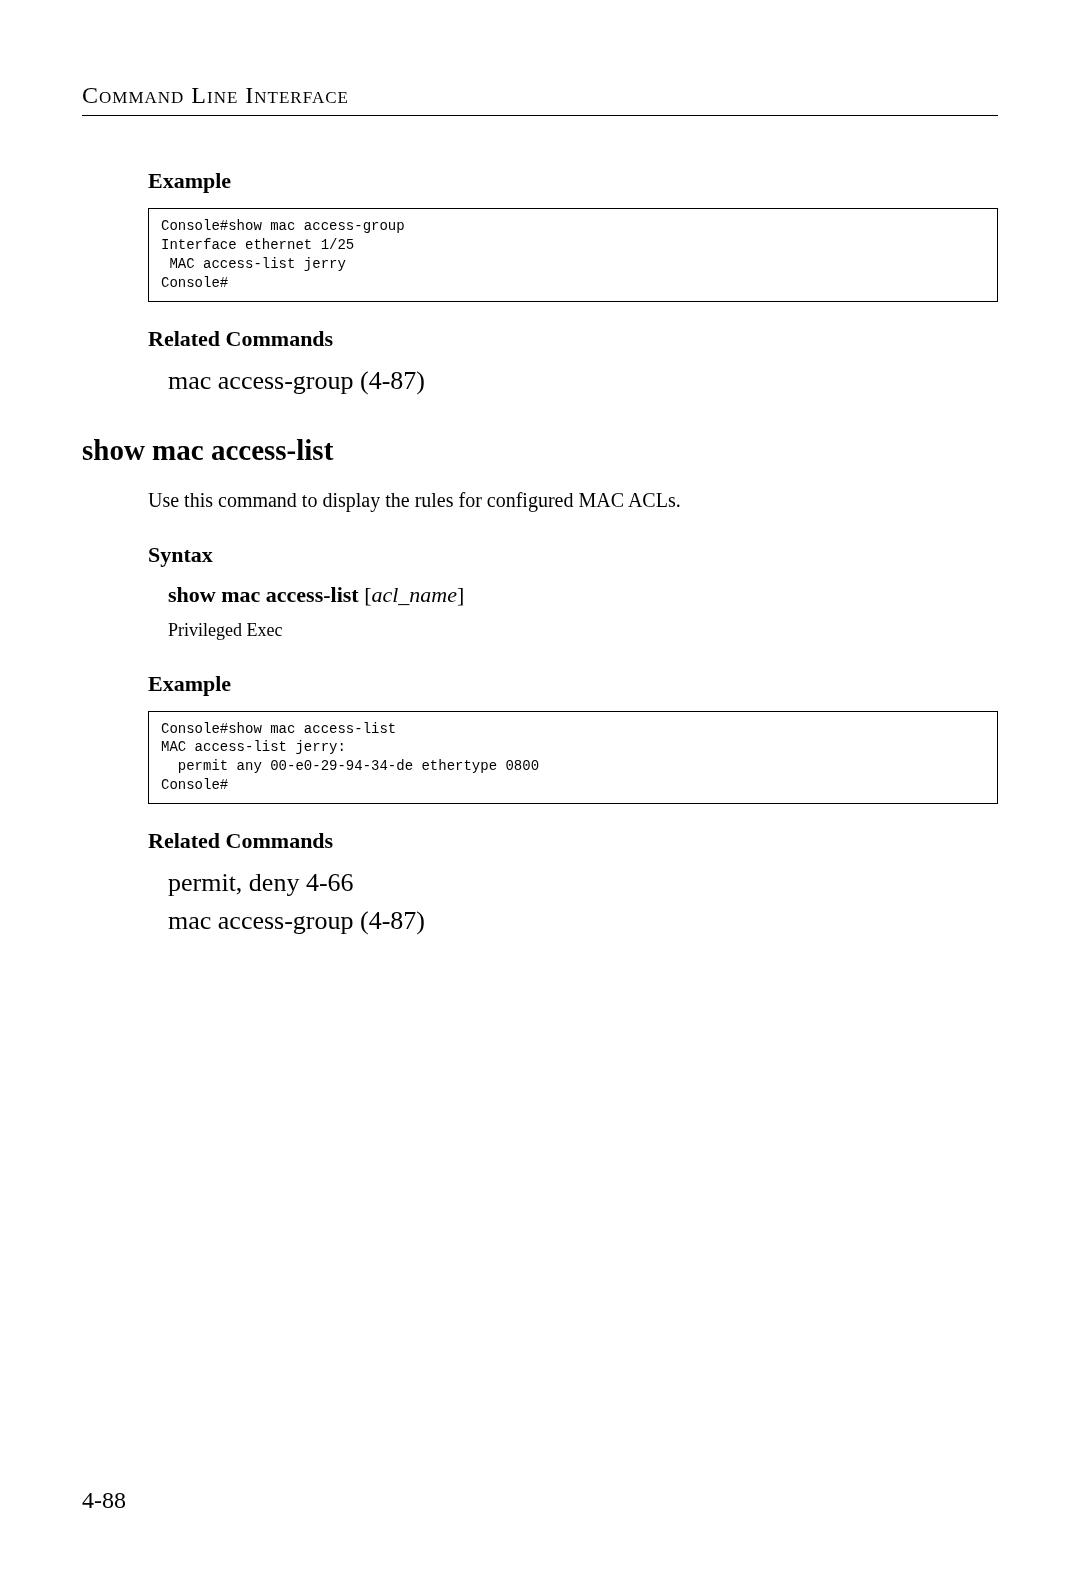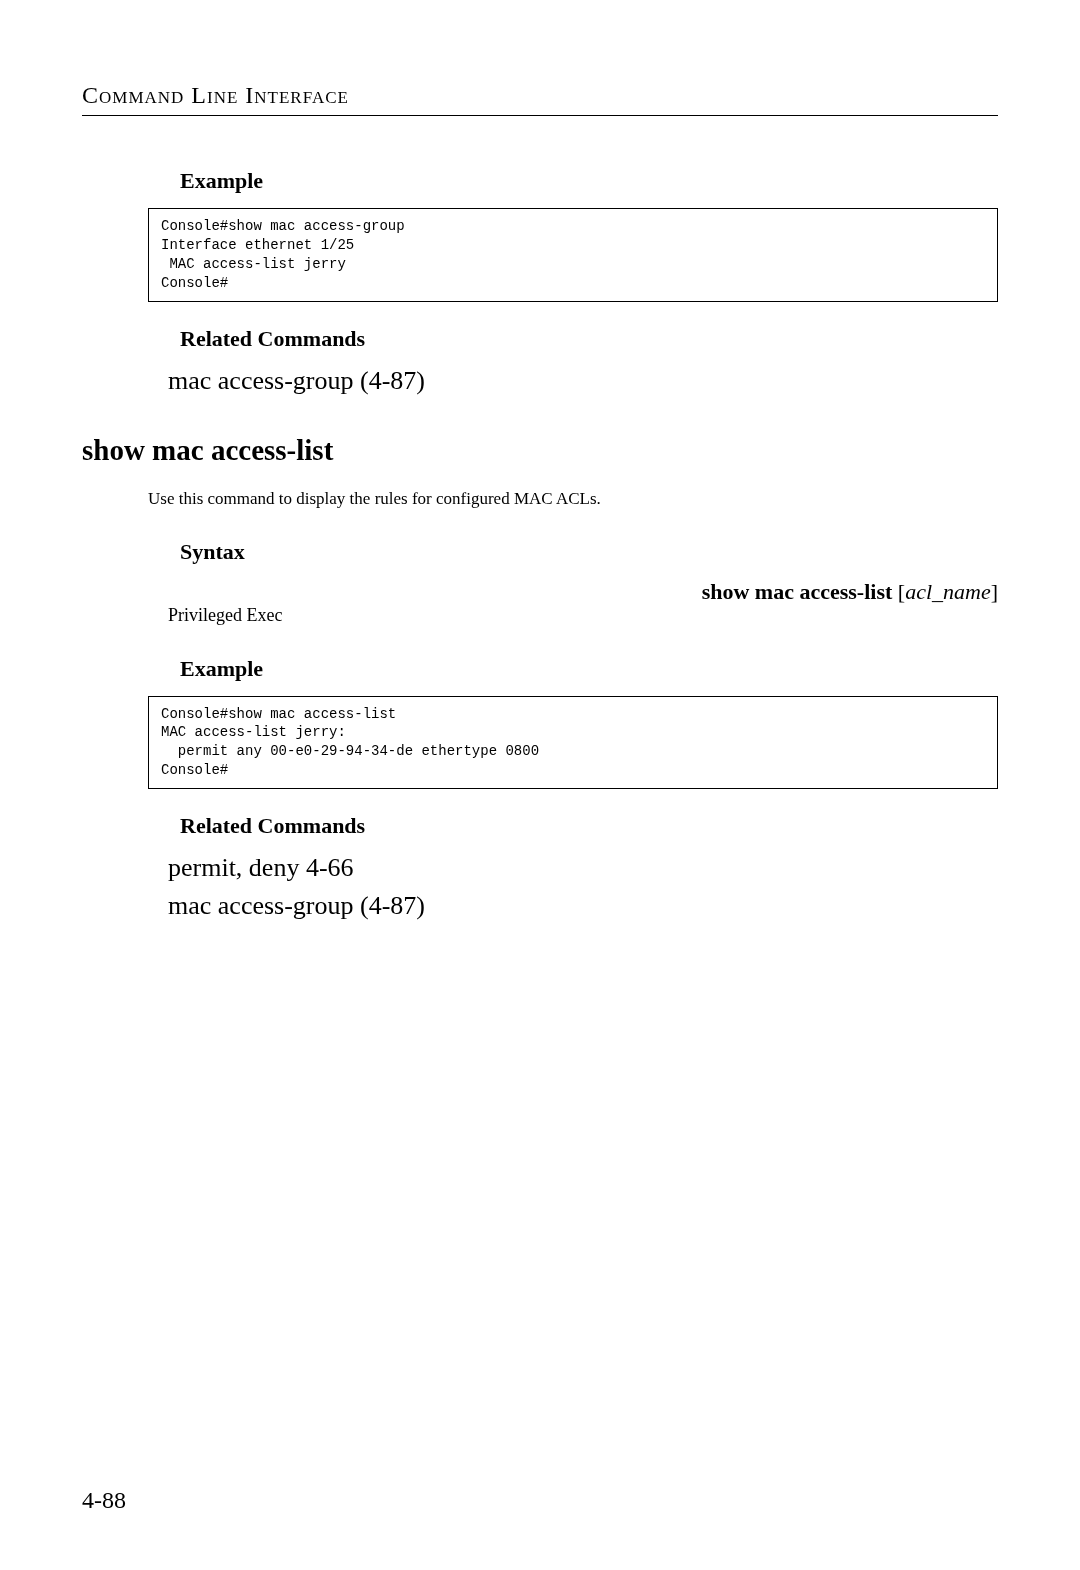--- a/index.html
+++ b/index.html
@@ -27,21 +27,20 @@
       border-bottom: 1px solid #000;
       margin-bottom: 52px;
     }
     .content {
       padding-left: 66px;
     }
     .section-label {
       font-weight: bold;
       font-size: 22px;
       margin-bottom: 14px;
-      margin-left: 32px;
     }
     .code-block {
       border: 1px solid #000;
       font-family: 'Courier New', Courier, monospace;
       font-size: 14px;
       padding: 8px 12px;
       white-space: pre;
       line-height: 1.35;
       margin-bottom: 24px;
     }
@@ -51,28 +50,27 @@
       margin-bottom: 8px;
     }
     .command-heading {
       font-weight: bold;
       font-size: 29px;
       margin-top: 38px;
       margin-bottom: 22px;
       margin-left: -66px;
     }
     .desc {
-      font-size: 17px;
+      font-size: 20px;
       margin-bottom: 30px;
     }
     .syntax-line {
       padding-left: 20px;
       font-size: 22px;
-      margin-bottom: 0;
-      text-align: right;
+      margin-bottom: 12px;
     }
     .syntax-cmd {
       font-weight: bold;
     }
     .syntax-param-bracket {
       font-weight: normal;
     }
     .syntax-param {
       font-style: italic;
     }

